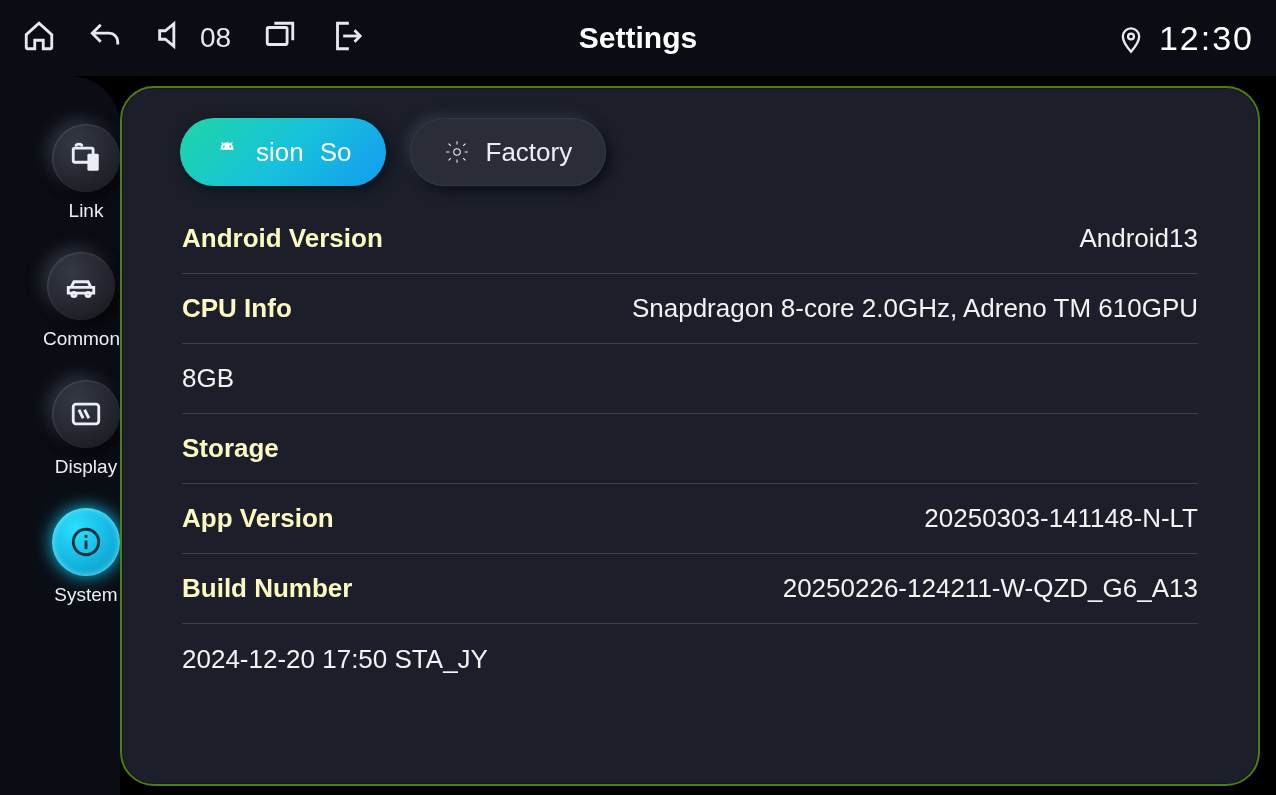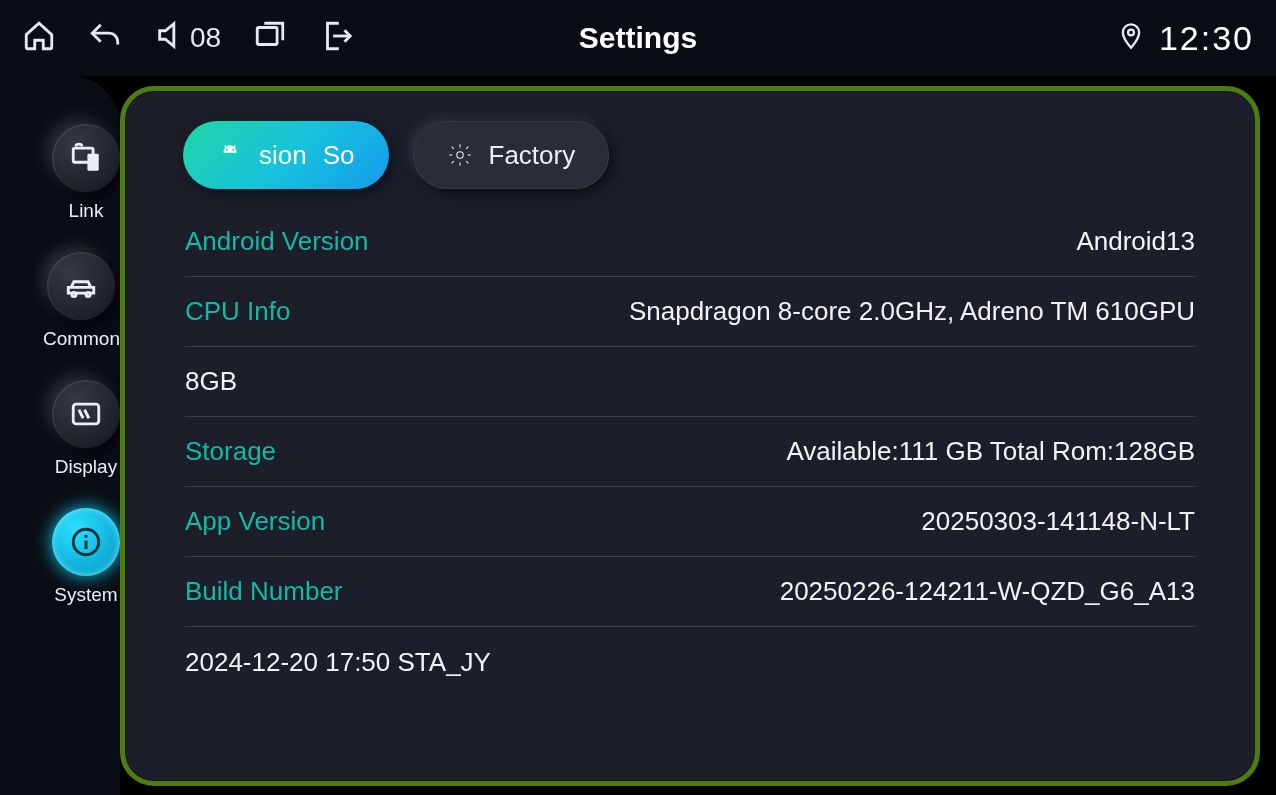--- a/index.html
+++ b/index.html
@@ -7,23 +7,23 @@
 
   
   .statusbar {
     position:absolute; left:0; top:0; width:1276px; height:76px;
     display:flex; align-items:center; padding:0 22px;
     background:#0a0d14;
   }
   .statusbar .sb-left { display:flex; align-items:center; gap:32px; }
   .statusbar .sb-title { position:absolute; left:50%; transform:translateX(-50%);
     font-size:30px; font-weight:600; color:#fff; }
-  .statusbar .sb-right { position:absolute; right:22px; display:flex; align-items:center; gap:14px; }
+  .statusbar .sb-right { position:absolute; right:22px; display:flex; align-items:flex-end; gap:14px; }
   .sb-icon svg { width:34px; height:34px; fill:none; stroke:#e8e9ef; stroke-width:2; }
-  .vol-group { display:flex; align-items:center; gap:2px; }
+  .vol-group { display:flex; align-items:center; gap:12px; }
   .vol-group span { font-size:28px; color:#e8e9ef; }
   .clock { font-size:34px; font-weight:400; letter-spacing:2px; color:#fff; }
   .loc-icon svg { width:28px; height:28px; stroke:#e8e9ef; fill:none; stroke-width:2; }
 
   
   .sidebar {
     position:absolute; left:0; top:76px; width:120px; height:719px;
     background:#0a0d14; border-top-right-radius:50px;
     padding-top:48px;
     display:flex; flex-direction:column; align-items:flex-end; gap:30px;
@@ -40,21 +40,21 @@
     background:radial-gradient(circle at 35% 30%, #2be0ff 0%, #13b5df 55%, #0b8fb7 100%);
     box-shadow: 0 0 18px #12c4e9, inset 0 0 6px #7cf0ff;
   }
   .side-btn.active svg { stroke:#04303c; }
   .side-label { font-size:19px; color:#eceef5; }
 
   
   .main-panel {
     position:absolute; left:120px; top:86px; width:1140px; height:700px;
     background:#1c1f29;
-    border:5px solid #4d7c0f;
+    border:2px solid #4d7c0f;
     border-radius:34px;
     box-shadow: inset 0 0 0 1px #14161e;
     padding:30px 40px 10px 40px;
     display:flex; flex-direction:column;
   }
 
   
   .pill-row { display:flex; gap:24px; margin-bottom:18px; padding-left:18px; }
   .pill {
     height:68px; border-radius:34px; padding:0 34px;
@@ -76,21 +76,21 @@
 
   
   .info-list { flex:1; overflow:hidden; padding:0 20px; }
   .info-row {
     display:flex; justify-content:space-between; align-items:center;
     height:70px;
     border-bottom:1px solid #3c3f4a;
     font-size:26px;
   }
   .info-row:last-child { border-bottom:none; }
-  .info-label { color:#14b8a6; font-weight:400; }
+  .info-label { color:#fef9c3; font-weight:700; }
   .info-value { color:#f3f3f3; white-space:nowrap; }
 
 </style>
 </head>
 <body>
 
 <div class="statusbar">
   <div class="sb-left">
     <span class="sb-icon">
       <svg viewBox="0 0 24 24">
@@ -210,21 +210,20 @@
     </div>
     <div class="info-row">
       <span class="info-label">CPU Info</span>
       <span class="info-value">Snapdragon 8-core 2.0GHz, Adreno TM 610GPU</span>
     </div>
     <div class="info-row">
       <span class="info-value">8GB</span>
     </div>
     <div class="info-row">
       <span class="info-label">Storage</span>
-      <span class="info-value">Available:111 GB Total Rom:128GB</span>
     </div>
     <div class="info-row">
       <span class="info-label">App Version</span>
       <span class="info-value">20250303-141148-N-LT</span>
     </div>
     <div class="info-row">
       <span class="info-label">Build Number</span>
       <span class="info-value">20250226-124211-W-QZD_G6_A13</span>
     </div>
     <div class="info-row">

